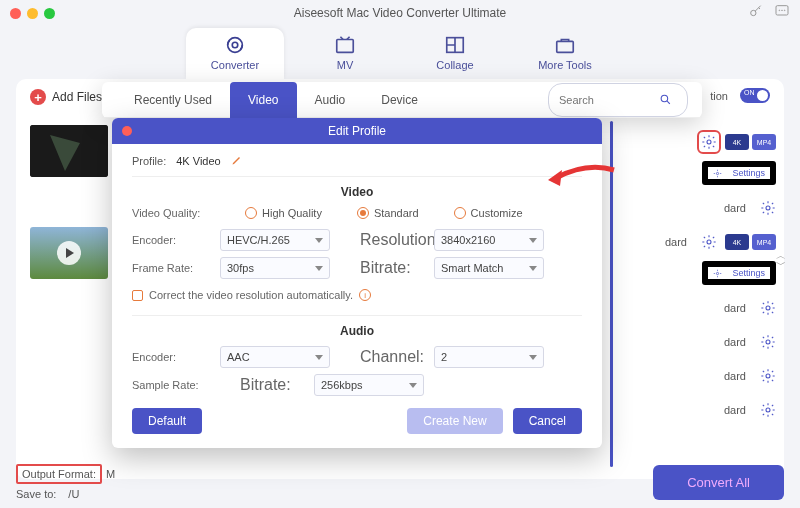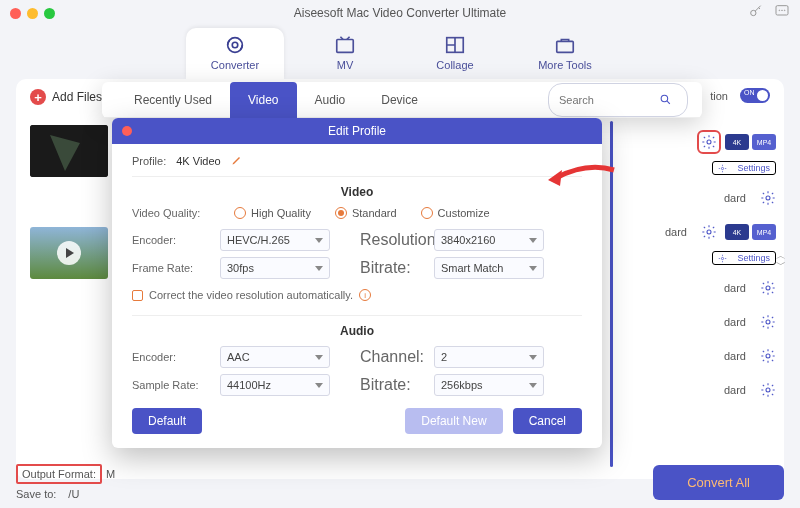--- a/index.html
+++ b/index.html
@@ -32,27 +32,27 @@
   .rightcol::before { content:""; position:absolute; left:-4px; top:0; bottom:0; width:3px; background:#4a53c6; border-radius:2px; }
   .ritem { display:flex; align-items:center; height:34px; font-size:11px; color:#555; gap:8px; padding-left:8px;}
   .ritem .rlabel { flex:1; text-align:right; padding-right:6px;}
   .gear { width:16px; height:16px; }
   .gear svg { width:16px; height:16px; stroke:#4a53c6; fill:none; stroke-width:1.6; }
   .ritem.hl .gear { outline:2px solid #e34b4b; outline-offset:2px; border-radius:2px;}
   .formatchip { display:flex; align-items:center; gap:3px; }
   .chip { width:24px; height:16px; border-radius:3px; font-size:7px; color:#fff; display:flex; align-items:center; justify-content:center; }
   .chip.k4 { background:#2b3a8f; }
   .chip.mp4 { background:#5560cf; }
-  .settingsbtn { font-size:9px; color:#4a53c6; border:1px solid #000000; border-radius:3px; padding:1px 5px; display:flex; align-items:center; gap:10px;}
+  .settingsbtn { font-size:9px; color:#4a53c6; border:6px solid #000000; border-radius:3px; padding:1px 5px; display:flex; align-items:center; gap:10px;}
   .settingsbtn svg { width:9px; height:9px; stroke:#4a53c6; fill:none; stroke-width:2;}
   .carets { position:absolute; right:-2px; top:130px; color:#888; font-size:10px; line-height:9px; text-align:center;}
 
   .bottombar { position:absolute; left:16px; right:16px; bottom:8px; display:flex; align-items:center; font-size:11px; color:#555; gap:10px;}
   .outfmt { border:2px solid #e34b4b; padding:2px 4px; border-radius:2px;}
-  .convertall { margin-left:auto; background:#4a53c6; color:#fdba74; font-size:13px; padding:10px 34px; border-radius:6px;}
+  .convertall { margin-left:auto; background:#4a53c6; color:#f0abfc; font-size:13px; padding:10px 34px; border-radius:6px;}
 
   
   .formatpanel { position:absolute; left:102px; top:82px; width:600px; background:#fff; border-radius:6px; box-shadow:0 6px 24px rgba(0,0,0,.18); z-index:5; }
   .fp-tabs { display:flex; align-items:center; height:36px; padding:0 14px; border-bottom:1px solid #eee;}
   .fp-tab { font-size:12px; color:#555; padding:0 18px; height:36px; display:flex; align-items:center; cursor:pointer;}
   .fp-tab.active { background:#4a53c6; color:#fff; border-radius:4px 4px 0 0;}
   .fp-search { margin-left:auto; display:flex; align-items:center; border:1px solid #d0d3e2; border-radius:14px; height:24px; padding:16px 10px; width:140px;}
   .fp-search input { border:none; outline:none; font-size:11px; color:#888; width:100px; background:transparent;}
   .fp-search svg { width:13px; height:13px; stroke:#4a53c6; fill:none; stroke-width:2;}
   .tionchip { position:absolute; right:-68px; top:6px; font-size:11px; color:#555; display:flex; align-items:center; gap:12px;}
@@ -63,21 +63,21 @@
   
   .editmodal { position:absolute; left:112px; top:118px; width:490px; background:#fff; border-radius:6px; box-shadow:0 10px 30px rgba(0,0,0,.25); z-index:10; }
   .em-top { height:26px; background:#4a53c6; border-radius:6px 6px 0 0; display:flex; align-items:center; padding:0 10px; position:relative;}
   .em-top .dot { width:10px; height:10px; }
   .em-title { position:absolute; left:0; right:0; text-align:center; color:#fff; font-size:12px;}
   .em-body { padding:10px 20px 14px; font-size:11px; color:#555; }
   .profileline { display:flex; align-items:center; gap:10px; padding-bottom:8px; border-bottom:1px solid #eee;}
   .pedit { color:#e67a3c; }
   .pedit svg { width:12px; height:12px; fill:#e67a3c; }
   .sect { text-align:center; font-weight:600; color:#333; font-size:12px; margin:8px 0;}
-  .qrow { display:flex; align-items:flex-end; gap:24px; margin:6px 0 10px;}
+  .qrow { display:flex; align-items:flex-end; gap:35px; margin:6px 0 10px;}
   .qopt { display:flex; align-items:center; gap:5px; font-size:11px;}
   .radio { width:12px; height:12px; border:1.5px solid #e67a3c; border-radius:50%; display:flex; align-items:center; justify-content:center;}
   .radio.sel::after { content:""; width:6px; height:6px; background:#e67a3c; border-radius:50%;}
   .frow { display:flex; align-items:center; margin:6px 0; gap:10px;}
   .flabel { width:78px; font-size:11px; color:#666;}
   .flabel2 { width:64px; font-size:16px; color:#666; margin-left:20px;}
   .fsel { width:110px; height:22px; border:1px solid #d6d8e5; border-radius:3px; background:#fafbff; font-size:11px; color:#444; padding:0 6px; display:flex; align-items:center; justify-content:space-between;}
   .fsel .tri { border-top:5px solid #888; border-left:4px solid transparent; border-right:4px solid transparent;}
   .chkrow { display:flex; align-items:center; gap:6px; margin:10px 0 6px; font-size:11px; color:#666;}
   .chkbox { width:11px; height:11px; border:1.5px solid #e67a3c; border-radius:2px;}
@@ -345,34 +345,30 @@
           <div class="tri"></div>
         </div>
       <span class="flabel2">Channel:</span>
       <div class="fsel">
           <span>2</span>
           <div class="tri"></div>
         </div>
     </div>
     <div class="frow">
       <span class="flabel">Sample Rate:</span>
-      <div class="fsel">
-          <span>44100Hz</span>
-          <div class="tri"></div>
-        </div>
       <span class="flabel2">Bitrate:</span>
       <div class="fsel">
           <span>256kbps</span>
           <div class="tri"></div>
         </div>
     </div>
 
     <div class="btnrow">
       <div class="btn def">Default</div>
-      <div class="btn new">Default New</div>
+      <div class="btn new">Create New</div>
       <div class="btn cancel">Cancel</div>
     </div>
   </div>
 </div>
 
 <div class="bottombar">
   <div style="display:flex;flex-direction:column;gap:4px;">
     <div style="display:flex;align-items:center;gap:4px;">
       <span class="outfmt">Output Format:</span>
       <span>M</span>

